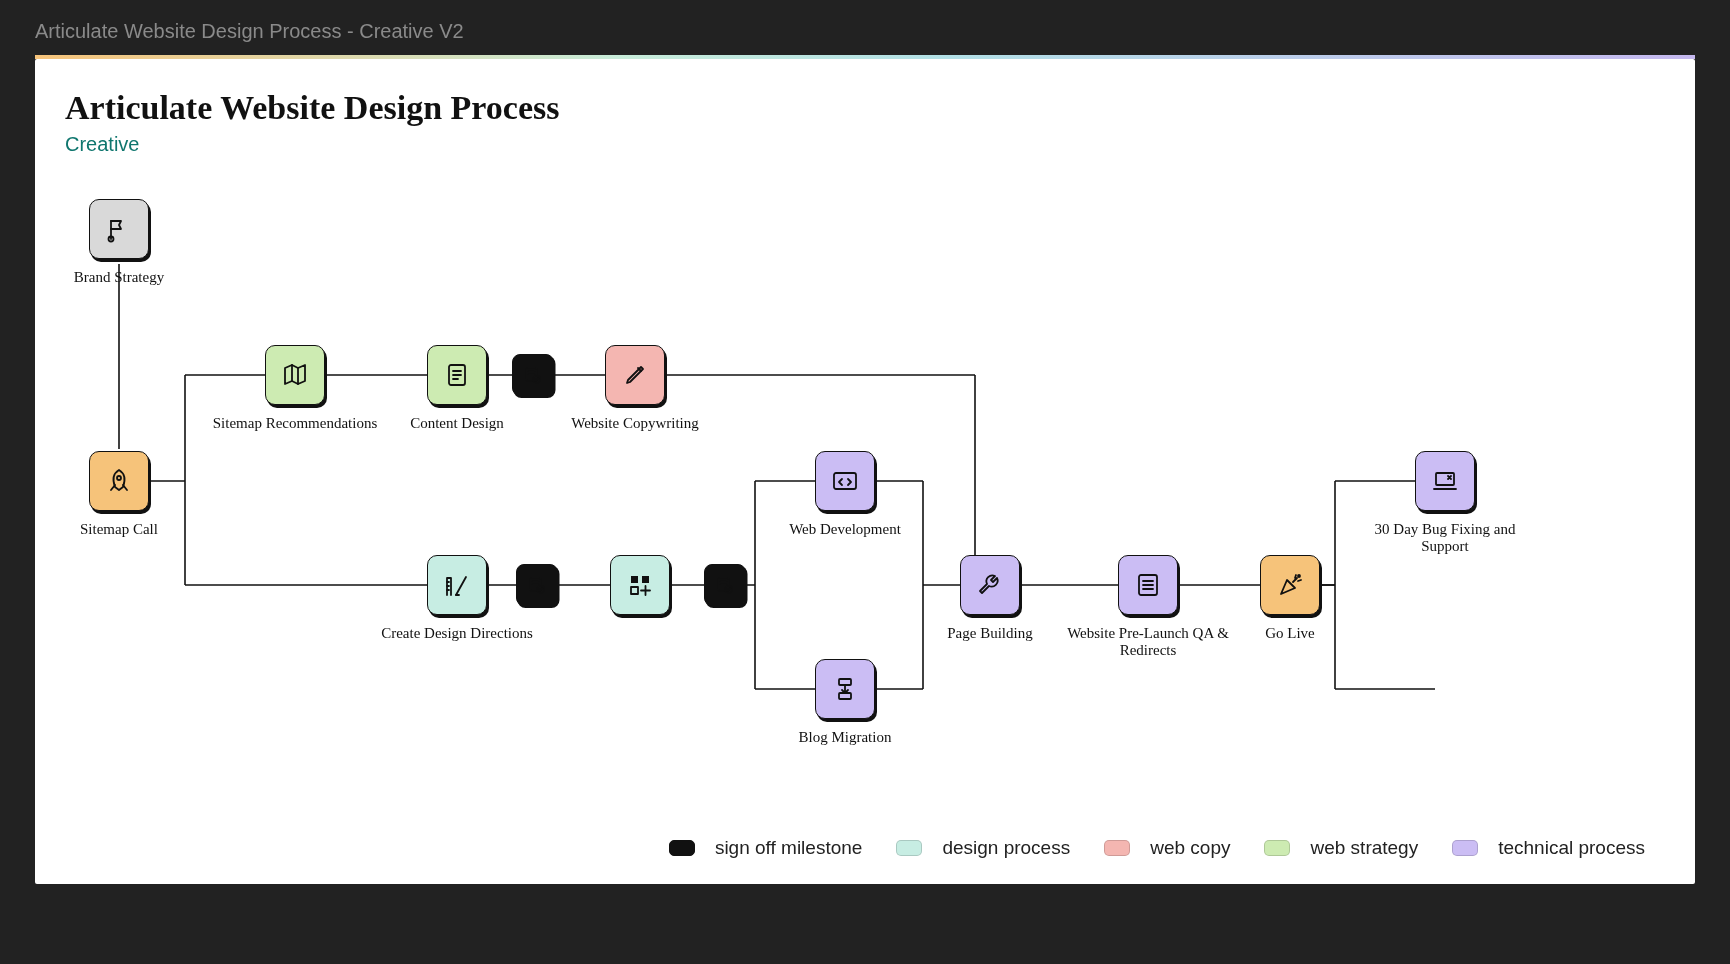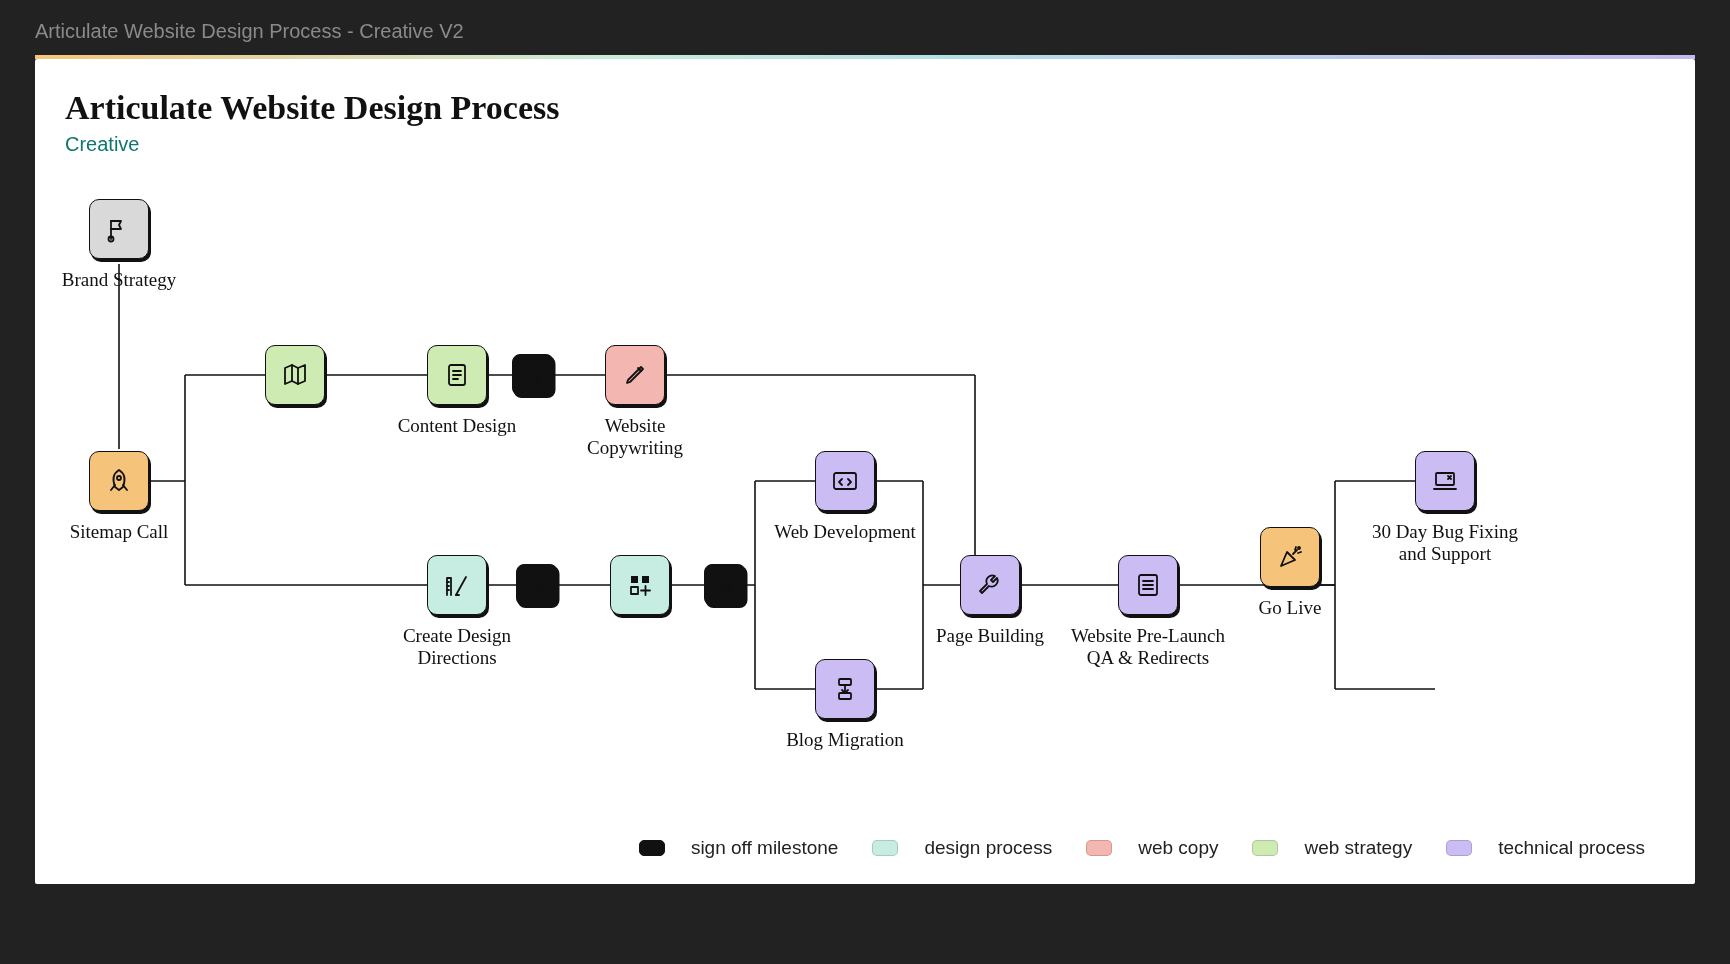--- a/index.html
+++ b/index.html
@@ -8,33 +8,33 @@
   .topbar{position:absolute;left:35px;right:35px;top:20px;height:30px;color:#8a8a8a;font-family:-apple-system,Helvetica,Arial,sans-serif;font-size:20px;}
   .gradient{position:absolute;left:35px;right:35px;top:55px;height:4px;background:linear-gradient(90deg,#f6c37a 0%,#c8ecd9 35%,#b2e0e6 55%,#c5b8ef 100%);}
   .canvas{position:absolute;left:35px;right:35px;top:59px;bottom:80px;background:#fff;border-radius:2px;padding-left:44px;}
   .title{position:absolute;left:30px;top:30px;}
   .title h1{margin:0;font-size:34px;font-weight:700;color:#111;}
   .title .sub{margin-top:6px;font-size:20px;color:#0f766e;font-family:-apple-system,Helvetica,Arial,sans-serif;}
   svg.lines{position:absolute;left:0;top:0;width:100%;height:100%;pointer-events:none;}
   .node{position:absolute;text-align:center;}
   .node .box{width:60px;height:60px;border-radius:10px;border:1.5px solid #111;display:flex;align-items:center;justify-content:center;margin:0 auto;box-shadow:2px 3px 0 #111;position:relative;}
   .node.small .box{width:42px;height:42px;border-radius:8px;box-shadow:1.5px 2px 0 #111;}
-  .node .label{margin-top:10px;font-size:19px;line-height:1.15;color:#111;max-width:170px;margin-left:auto;margin-right:auto;}
+  .node .label{margin-top:10px;font-size:15px;line-height:1.15;color:#111;max-width:170px;margin-left:auto;margin-right:auto;}
   .c-gray{background:#d9d9d9;}
   .c-orange{background:#f6c37a;}
   .c-green{background:#cdebb2;}
   .c-pink{background:#f4b6b1;}
   .c-mint{background:#c7ede3;}
   .c-purple{background:#cbbdf4;}
   .c-black{background:#111;border-color:#111;}
   .c-black svg{stroke:#fff;fill:none;}
   .box svg{width:30px;height:30px;stroke:#111;stroke-width:1.8;fill:none;stroke-linecap:round;stroke-linejoin:round;}
   .node.small .box svg{width:22px;height:22px;}
   .legend{position:absolute;right:50px;bottom:25px;display:flex;gap:34px;align-items:center;font-family:-apple-system,Helvetica,Arial,sans-serif;font-size:19px;color:#222;}
-  .legend .item{display:flex;align-items:center;gap:26px;}
+  .legend .item{display:flex;align-items:center;gap:20px;}
   .legend .sw{width:26px;height:16px;border-radius:5px;border:1px solid rgba(0,0,0,.15);}
   .legend .sw.black{background:#111;border-color:#111;}
 </style>
 </head>
 <body>
 
 <div class="app">
   <div class="topbar">Articulate Website Design Process - Creative V2</div>
   <div class="gradient"></div>
   <div class="canvas">
@@ -164,20 +164,21 @@
         </div>
       <div class="label">Sitemap Call</div>
     </div>
 
     <div class="node" style="left:170px;top:286px;width:180px">
       <div class="box c-green">
           <svg viewBox="0 0 30 30">
             <use href="#ic-map"></use>
           </svg>
         </div>
+      <div class="label">Sitemap Recommendations</div>
     </div>
     <div class="node" style="left:342px;top:286px;width:160px">
       <div class="box c-green">
           <svg viewBox="0 0 30 30">
             <use href="#ic-doc"></use>
           </svg>
         </div>
       <div class="label">Content Design</div>
     </div>
     <div class="node small" style="left:468px;top:295px;width:60px">
@@ -255,21 +256,21 @@
 
     <div class="node" style="left:1028px;top:496px;width:170px">
       <div class="box c-purple">
           <svg viewBox="0 0 30 30">
             <use href="#ic-list"></use>
           </svg>
         </div>
       <div class="label">Website Pre-Launch QA &amp; Redirects</div>
     </div>
 
-    <div class="node" style="left:1195px;top:468px;width:120px">
+    <div class="node" style="left:1195px;top:496px;width:120px">
       <div class="box c-orange">
           <svg viewBox="0 0 30 30">
             <use href="#ic-party"></use>
           </svg>
         </div>
       <div class="label">Go Live</div>
     </div>
 
     <div class="node" style="left:1320px;top:392px;width:180px">
       <div class="box c-purple">

